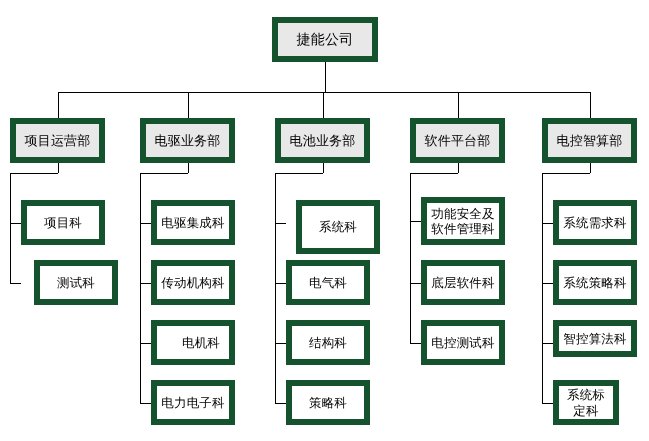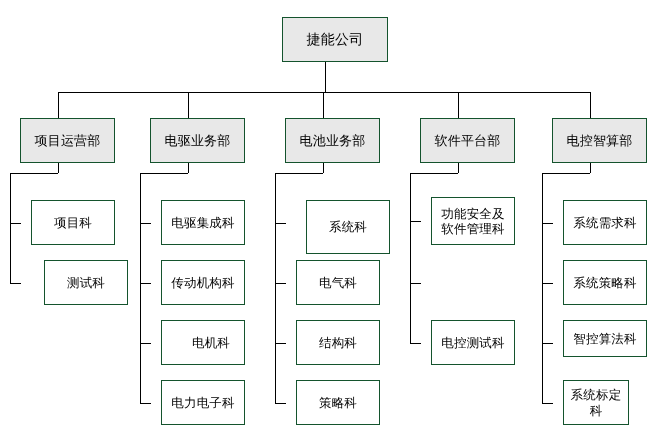--- a/index.html
+++ b/index.html
@@ -14,29 +14,28 @@
   #canvas {
     position: relative;
     width: 649px;
     height: 441px;
     background: #ffffff;
     overflow: hidden;
   }
   .node {
     position: absolute;
     box-sizing: border-box;
-    border: 1px solid #14532d;
+    border: 6px solid #14532d;
     display: flex;
     align-items: center;
     justify-content: center;
     text-align: center;
     line-height: 1.22;
     color: #000000;
     letter-spacing: 0.2px;
-    margin-left: 10px;
   }
   .node.root {
     background: #e8e8e8;
     font-size: 14px;
   }
   .node.dept {
     background: #e8e8e8;
     font-size: 13px;
   }
   .node.section {
@@ -131,20 +130,23 @@
     </div>
     <div class="conn v" style="left: 458px; top: 163px; height: 10px;"></div>
     <div class="conn h" style="left: 410px; top: 173px; width: 48px;"></div>
     <div class="conn v" style="left: 410px; top: 173px; height: 170px;"></div>
     <div class="conn h" style="left: 410px; top: 221px; width: 11px;"></div>
     <div class="node section" style="left: 421px; top: 197px; width: 84px; height: 48px;">
       <span class="label">功能安全及
 软件管理科</span>
     </div>
     <div class="conn h" style="left: 410px; top: 283px; width: 11px;"></div>
+    <div class="node section" style="left: 421px; top: 260px; width: 84px; height: 45px;">
+      <span class="label">底层软件科</span>
+    </div>
     <div class="conn h" style="left: 410px; top: 343px; width: 11px;"></div>
     <div class="node section" style="left: 421px; top: 320px; width: 84px; height: 45px;">
       <span class="label">电控测试科</span>
     </div>
     <div class="conn v" style="left: 590px; top: 92px; height: 26px;"></div>
     <div class="node dept" style="left: 542px; top: 118px; width: 95px; height: 45px;">
       <span class="label">电控智算部</span>
     </div>
     <div class="conn v" style="left: 590px; top: 163px; height: 10px;"></div>
     <div class="conn h" style="left: 542px; top: 173px; width: 48px;"></div>

